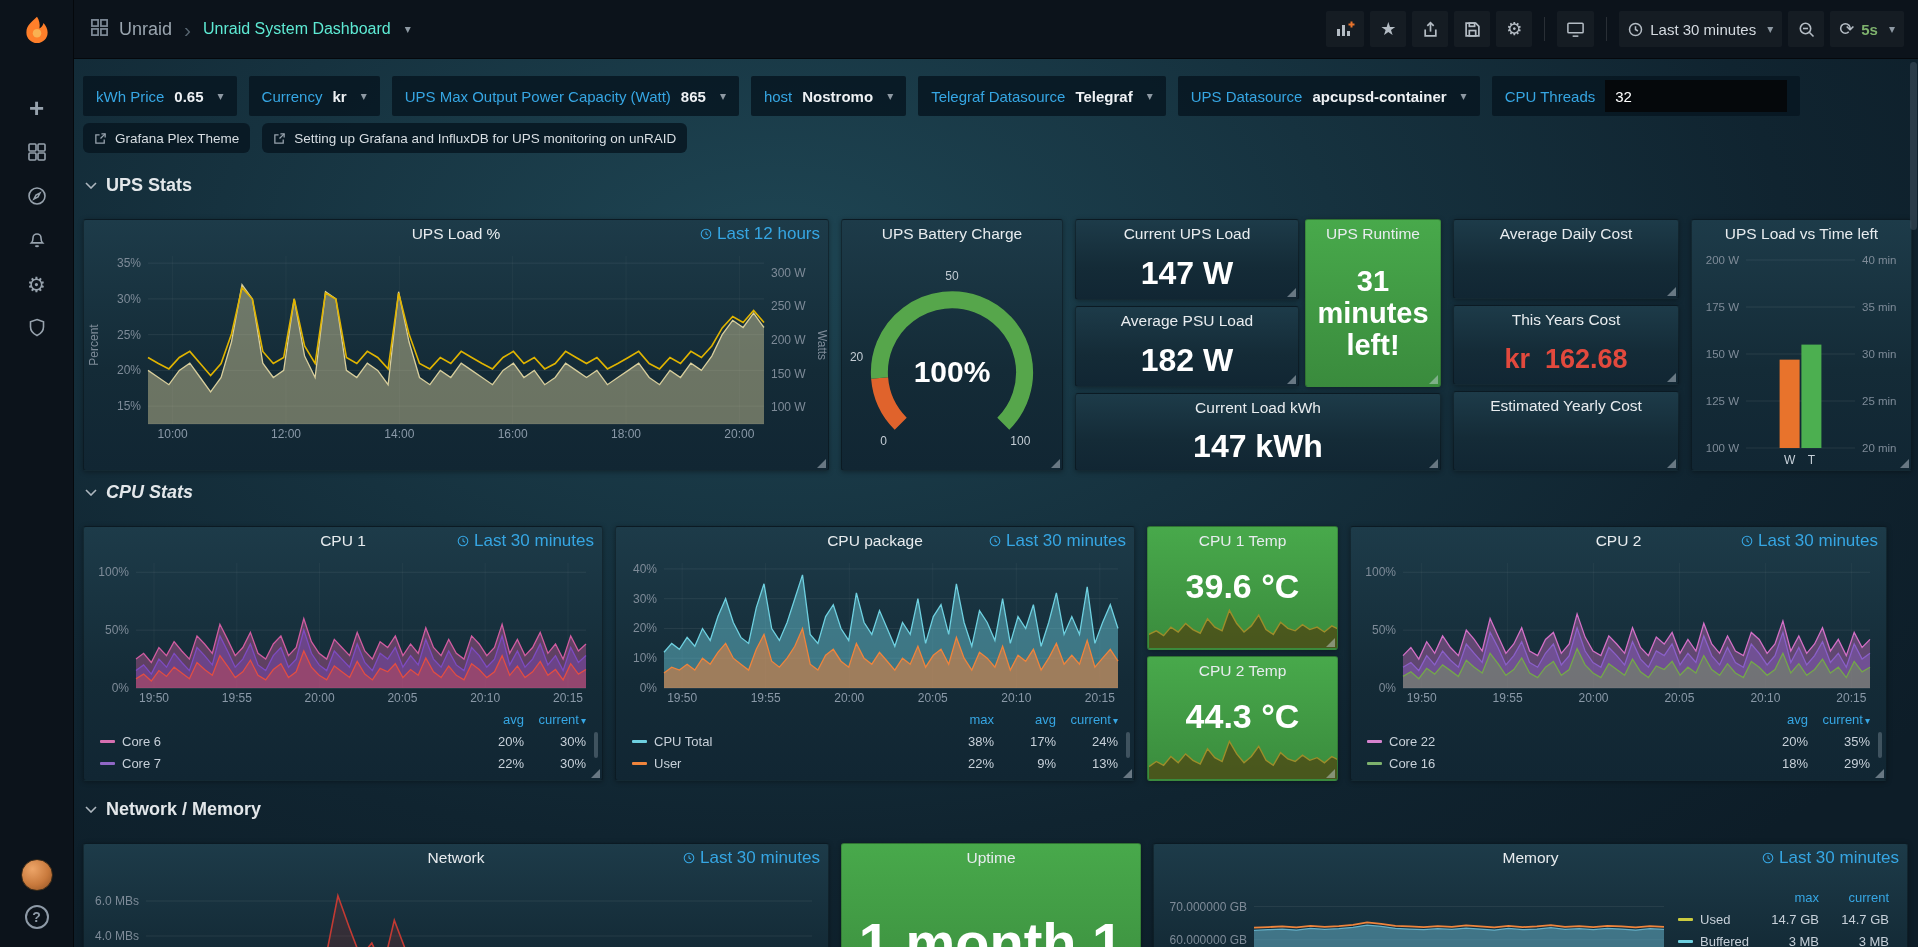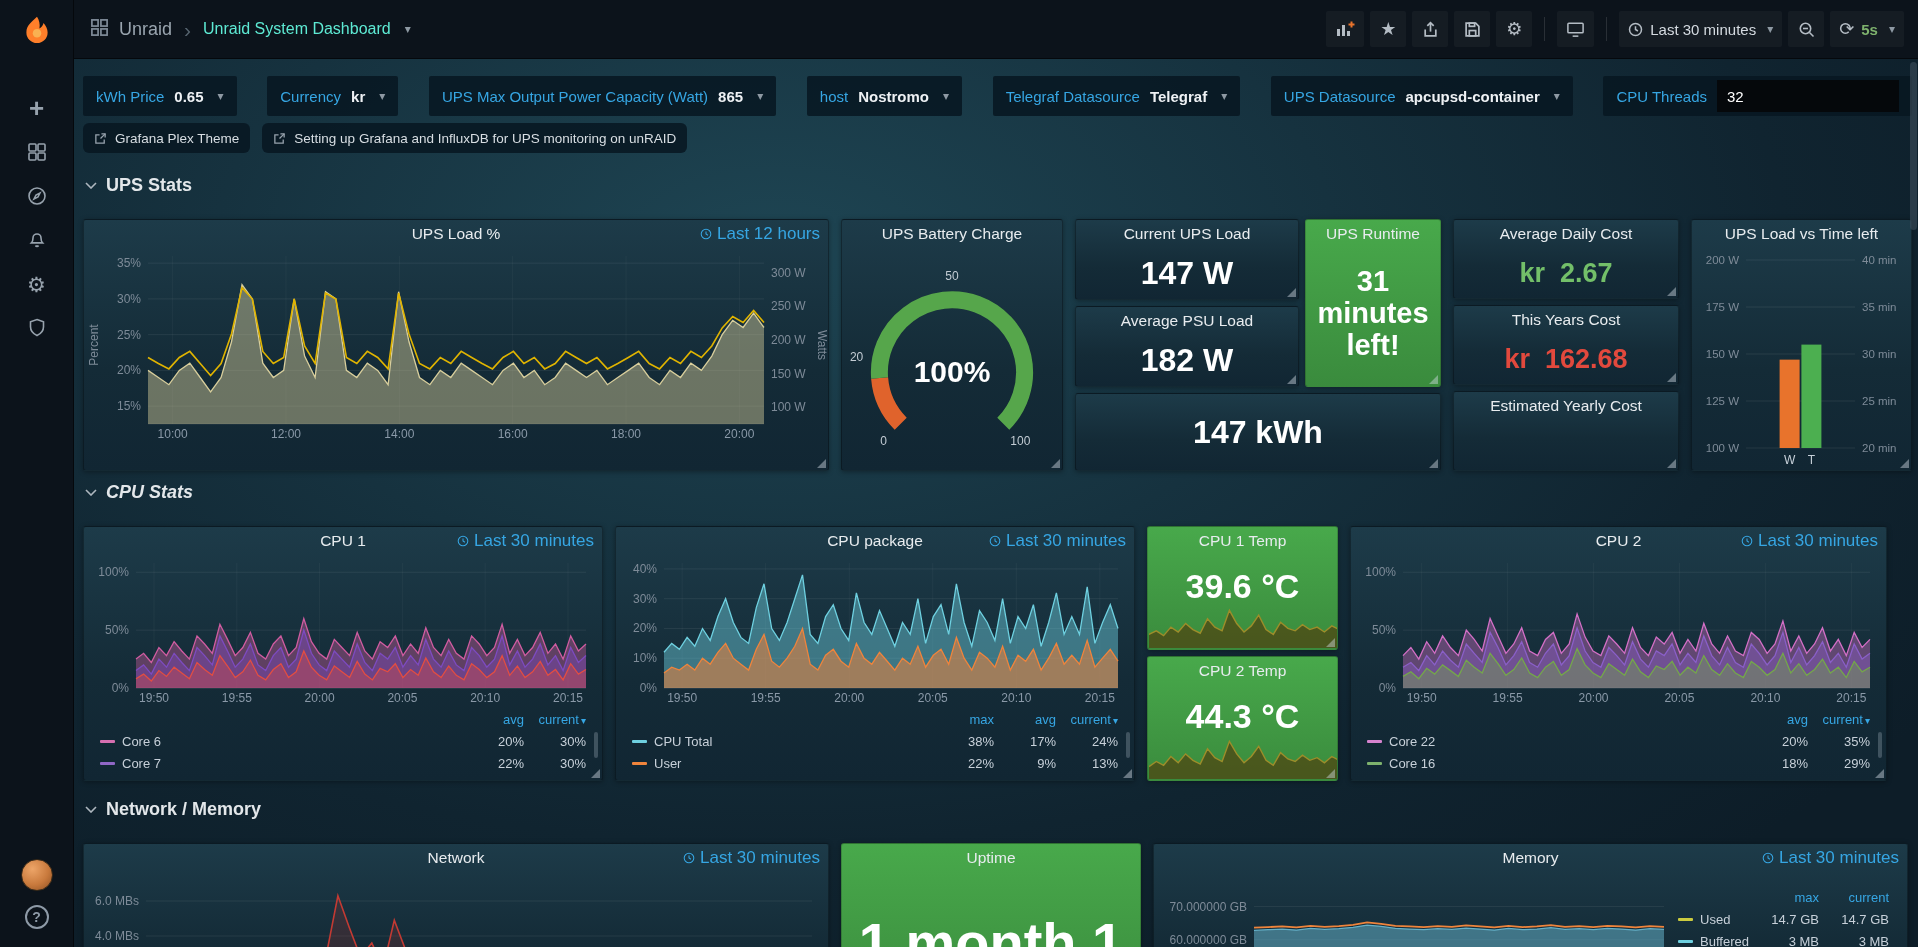--- a/index.html
+++ b/index.html
@@ -37,21 +37,21 @@
     gap:7px; color:#b4bcc4; background:rgba(255,255,255,0.04); border-radius:2px; padding:0 9px; cursor:pointer; }
   .nb-btn svg { stroke:#b4bcc4; fill:none; stroke-width:1.6; }
   .nb-glyph { font-size:18px; line-height:1; color:#b4bcc4; }
   .nb-sep { width:1px; height:24px; background:rgba(255,255,255,0.12); margin:0 6px; }
   .tp-text { font-size:15px; color:#d4dae0; }
   .interval { font-size:15px; color:var(--interval_green); font-weight:bold; }
 
   
   .dashboard { flex:1; padding:17px 6px 0 9px; overflow:hidden;
     background:radial-gradient(1400px 820px at 38% 22%, #1e4553 0%, #16323f 40%, #102430 72%, #0d1d28 100%); }
-  .chips { display:flex; gap:12px; height:40px; align-items:center;justify-content:space-between; }
+  .chips { display:flex; gap:12px; height:40px; align-items:center; }
   .chip { display:inline-flex; align-items:center; gap:10px; background:rgba(7,22,33,0.85);
     padding:0 13px; height:40px; border-radius:2px; }
   .chip-label { color:var(--accent_blue); font-size:15px; white-space:nowrap; }
   .chip-val { color:#eef1f4; font-size:15px; font-weight:bold; white-space:nowrap; }
   .chip-input { width:182px; height:32px; background:#05080b; border:none; color:#fff;
     font-size:15px; padding:0 10px; font-family:"Liberation Sans",sans-serif; }
   .links { display:flex; gap:12px; margin-top:7px; height:30px; align-items:center;}
   .linkchip { display:inline-flex; align-items:center; gap:8px; background:rgba(7,22,33,0.85);
     height:30px; padding:0 11px; color:#d8dee3; font-size:13.5px; border-radius:6px; cursor:pointer;}
   .linkchip svg { stroke:#97a2ad; fill:none; stroke-width:1.4; }
@@ -382,28 +382,28 @@
           </div>
           <div class="p s pm-avg">
             <div class="p-title">Average PSU Load</div>
             <div class="s-val">182 W</div>
           </div>
           <div class="p g pm-run">
             <div class="p-title">UPS Runtime</div>
             <div class="run-val">31 minutes left!</div>
           </div>
           <div class="p s pm-kwh">
+            <div class="p-title">Current Load kWh</div>
             <div class="s-val">147 kWh</div>
           </div>
         </div>
 
         <div class="costs">
           <div class="p s">
             <div class="p-title">Average Daily Cost</div>
-            <div class="s-val c27 v-green">kr  2.67</div>
           </div>
           <div class="p s">
             <div class="p-title">This Years Cost</div>
             <div class="s-val c27 v-red">kr  162.68</div>
           </div>
           <div class="p s">
             <div class="p-title">Estimated Yearly Cost</div>
           </div>
         </div>
 

